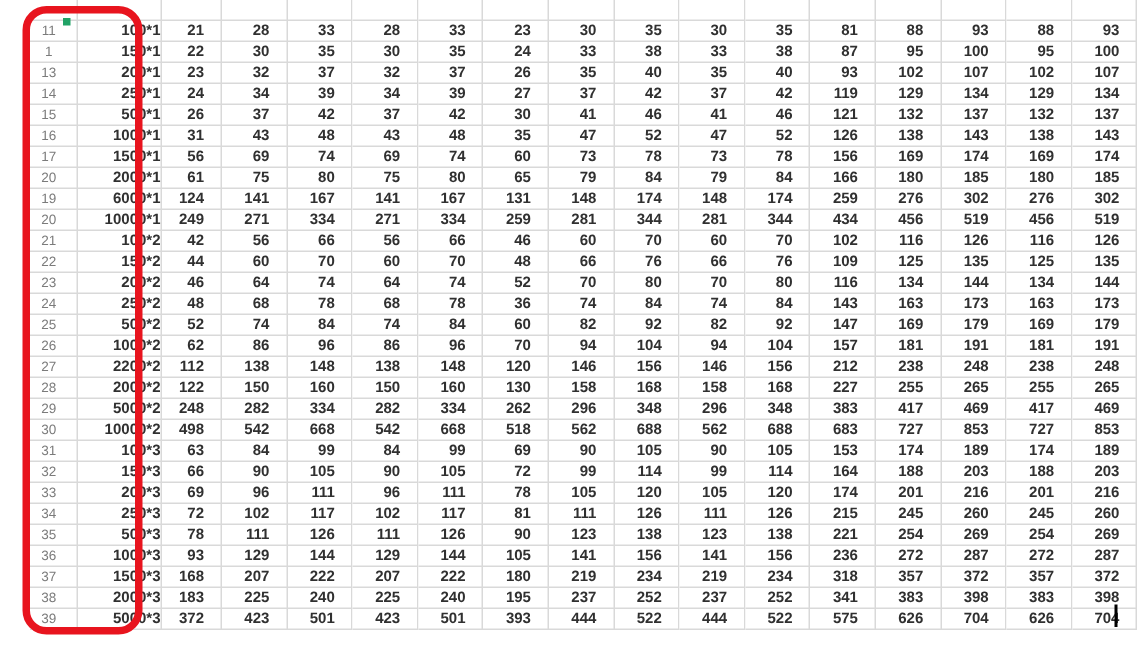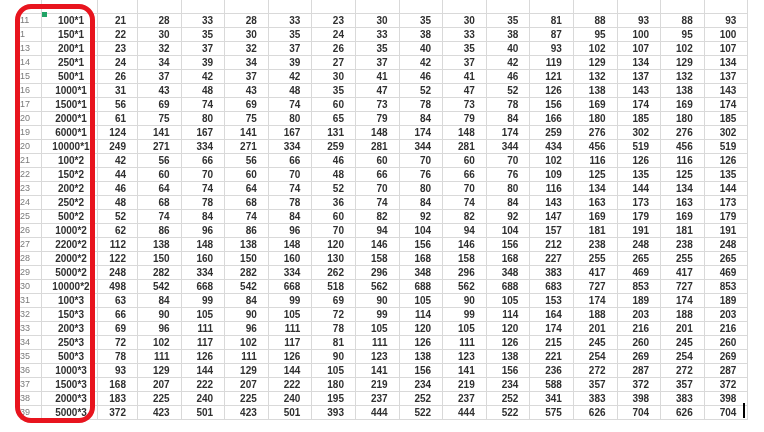--- a/index.html
+++ b/index.html
@@ -13,24 +13,24 @@
   .cell {
     box-sizing:border-box;
     height:14px; line-height:13px;
     border-right:1px solid #d9d9d9;
     border-bottom:1px solid #d9d9d9;
     overflow:hidden; white-space:nowrap;
     font-size:10px; color:#303030; font-weight:bold;
     background:#ffffff;
   }
   .rownum {
-    width:22px; text-align:left; padding-right:6px;
+    width:32px; text-align:center; padding-right:6px;
     font-weight:normal; font-size:9px; color:#7b7b7b;
   }
-  .label { width:56px; text-align:center; padding-left:3px; }
+  .label { width:56px; text-align:right; padding-left:3px; }
   .val   { width:43.6px; text-align:right; padding-right:11px; }
   .val.first { width:40px; }
   .sliver .cell { border-bottom:1px solid #d9d9d9; }
   #highlight-box {
     position:absolute; left:15px; top:4px;
     width:80px; height:419px; box-sizing:border-box;
     border:5px solid #e8141e; border-radius:16px;
     pointer-events:none;
   }
   #fill-handle {
@@ -565,21 +565,21 @@
       <div class="cell val first">168</div>
       <div class="cell val">207</div>
       <div class="cell val">222</div>
       <div class="cell val">207</div>
       <div class="cell val">222</div>
       <div class="cell val">180</div>
       <div class="cell val">219</div>
       <div class="cell val">234</div>
       <div class="cell val">219</div>
       <div class="cell val">234</div>
-      <div class="cell val">588</div>
+      <div class="cell val">318</div>
       <div class="cell val">357</div>
       <div class="cell val">372</div>
       <div class="cell val">357</div>
       <div class="cell val">372</div>
     </div>
     <div class="row">
       <div class="cell rownum">38</div>
       <div class="cell label">2000*3</div>
       <div class="cell val first">183</div>
       <div class="cell val">225</div>

